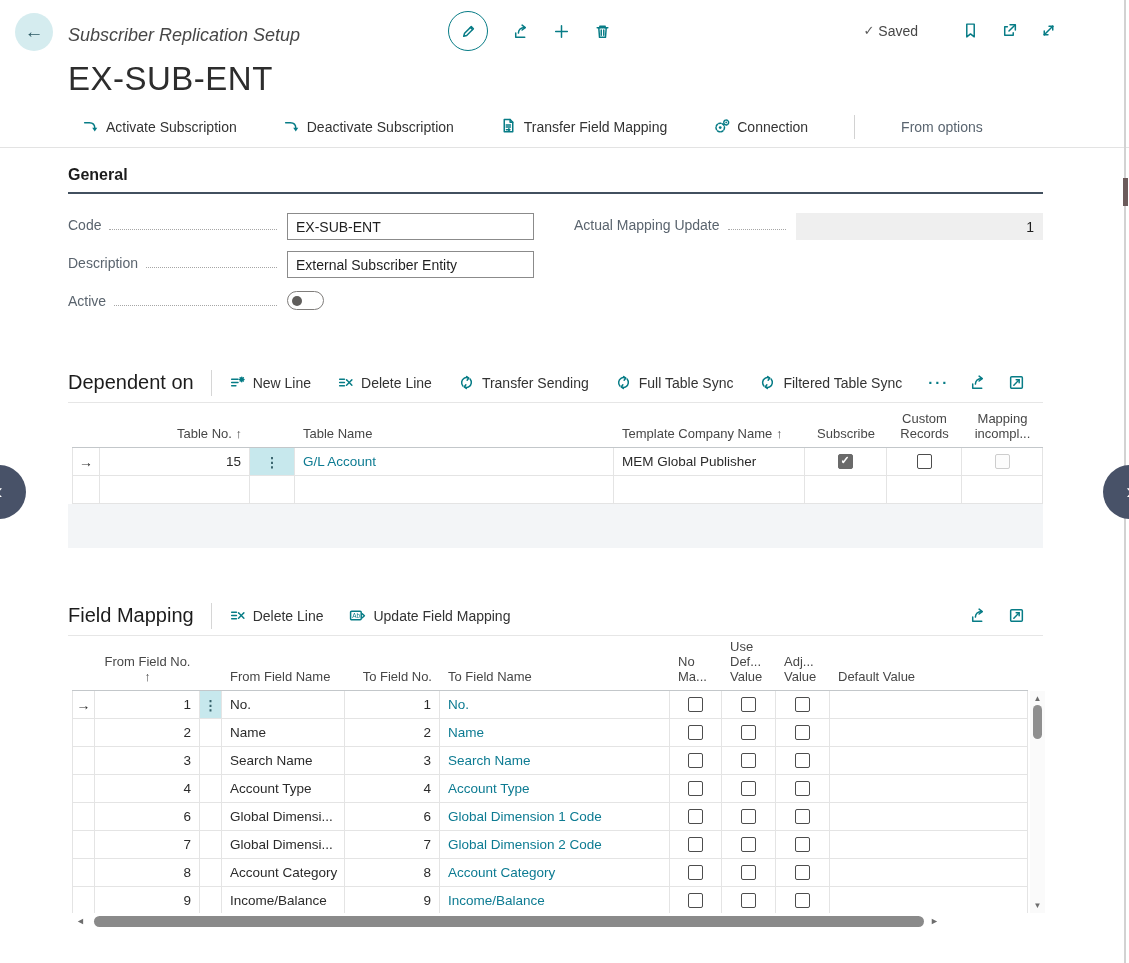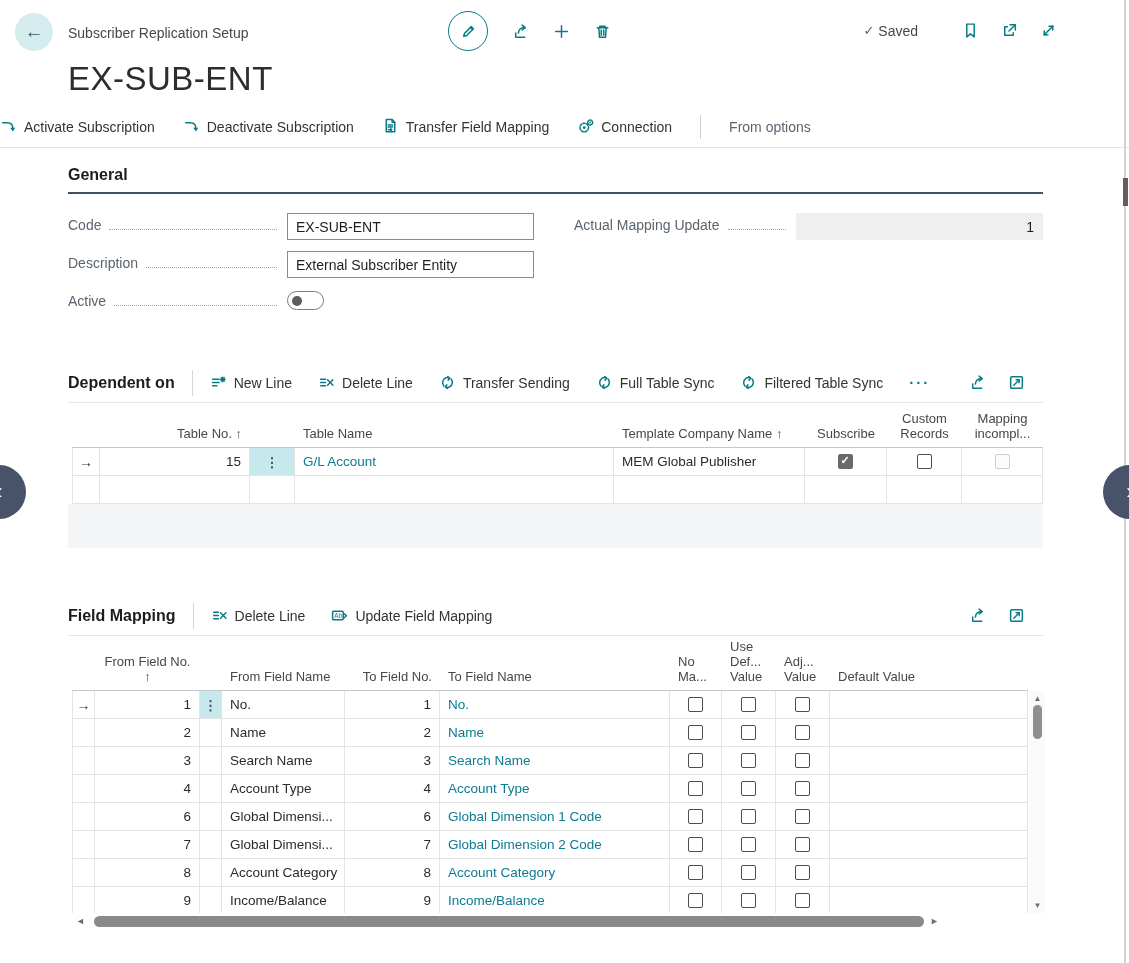--- a/index.html
+++ b/index.html
@@ -11,35 +11,35 @@
   svg.ic { width:17px; height:17px; display:block; }
   svg.ic path, svg.ic rect, svg.ic circle, svg.ic polyline {
     stroke:#077c86; fill:none; stroke-width:1.4; stroke-linecap:round; stroke-linejoin:round; }
   svg.ic .fill { fill:#077c86; stroke:none; }
 
   
   .topbar { position:relative; height:56px; }
   .back-circle { position:absolute; left:15px; top:13px; width:38px; height:38px;
     border-radius:50%; background:#d5ecef; display:flex; align-items:center; justify-content:center;
     font-size:19px; color:#2c5a64; cursor:pointer; }
-  .crumb { position:absolute; left:68px; top:25px; font-size:14px; color:#474747; }
+  .crumb { position:absolute; left:68px; top:25px; font-size:18px; color:#474747;font-style:italic; }
   .center-icons { position:absolute; left:448px; top:11px; display:flex; align-items:center; gap:24px; }
   .edit-circle { width:40px; height:40px; border:1.5px solid #077c86; border-radius:50%;
     display:flex; align-items:center; justify-content:center; cursor:pointer; }
   .topbtn { cursor:pointer; display:flex; align-items:center; }
   .right-icons { position:absolute; right:72px; top:22px; display:flex; align-items:center; gap:22px; }
   .saved { display:flex; align-items:center; gap:4px; font-size:14px; color:#474747; margin-right:22px; }
   .saved .chk { color:#5a5a5a; font-size:13px; }
 
   
   .page-title { margin:4px 0 6px 68px; font-size:33px; font-weight:300; color:#2d2d2d; letter-spacing:.5px; }
 
   
-  .actionbar { margin-top:8px; height:42px; display:flex; align-items:center; gap:28px;
-    border-bottom:1px solid #e3e3e3; }
+  .actionbar { margin-top:8px; height:42px; display:flex; align-items:center; gap:46px;
+    padding-left:82px; border-bottom:1px solid #e3e3e3; }
   .act { display:flex; align-items:center; gap:7px; font-size:14px; color:#333; cursor:pointer; white-space:nowrap; }
   .vsep { width:1px; height:24px; background:#d2d2d2; }
   .more-opts { font-size:14px; color:#5a6570; cursor:pointer; }
 
   
   .content { margin-left:68px; width:975px; }
 
   
   .general { margin-top:18px; }
   .sec-head { font-size:16px; font-weight:bold; color:#1c1c1c; padding-bottom:8px; }
@@ -53,21 +53,21 @@
   .tb-input { width:247px; height:27px; border:1px solid #8b8b8b; font-family:"Liberation Sans",sans-serif;
     font-size:14px; color:#1f1f1f; padding:0 8px; background:#fff; }
   .tb-disabled { width:247px; height:27px; background:#efefef; display:flex; align-items:center;
     justify-content:flex-end; padding:0 9px; font-size:14px; color:#1f1f1f; }
   .toggle { width:37px; height:19px; border:1px solid #7f7d7b; border-radius:10px; position:relative;
     background:#fff; cursor:pointer; margin-top:2px; }
   .toggle .knob { position:absolute; left:4px; top:3.5px; width:10px; height:10px; border-radius:50%; background:#605e5c; }
 
   
   .subsec-head { display:flex; align-items:center; height:40px; border-bottom:1px solid #e6e6e6; position:relative; }
-  .subsec-title { font-size:16px; font-weight:bold; color:#1c1c1c; white-space:nowrap; }
+  .subsec-title { font-size:20px; font-weight:normal; color:#1c1c1c; white-space:nowrap; }
   .subsec-div { width:1px; height:26px; background:#d6d6d6; margin:0 17px; }
   .subsec-actions { display:flex; align-items:center; gap:26px; }
   .dots-more { color:#077c86; font-size:15px; letter-spacing:2px; cursor:pointer; font-weight:bold; }
   .subsec-right { position:absolute; right:18px; display:flex; gap:22px; align-items:center; }
 
   
   .grid { margin-left:4px; font-size:13.5px; }
   .ghead { display:flex; align-items:flex-end; border-bottom:1px solid #c3c7ca; color:#474747; font-size:13px; }
   .ghead .hc { padding:3px 8px 6px 8px; line-height:15px; }
   .grow { display:flex; border-bottom:1px solid #e4e4e4; height:28px; }

